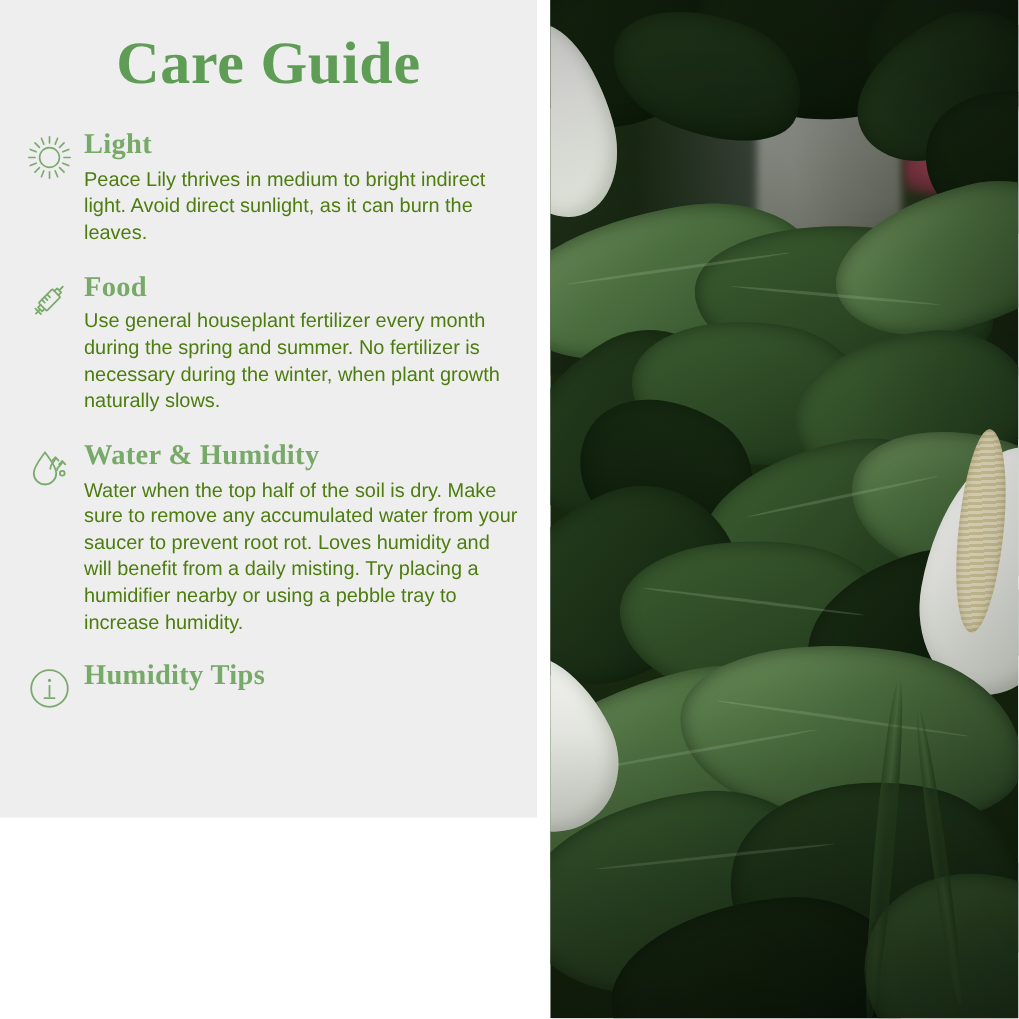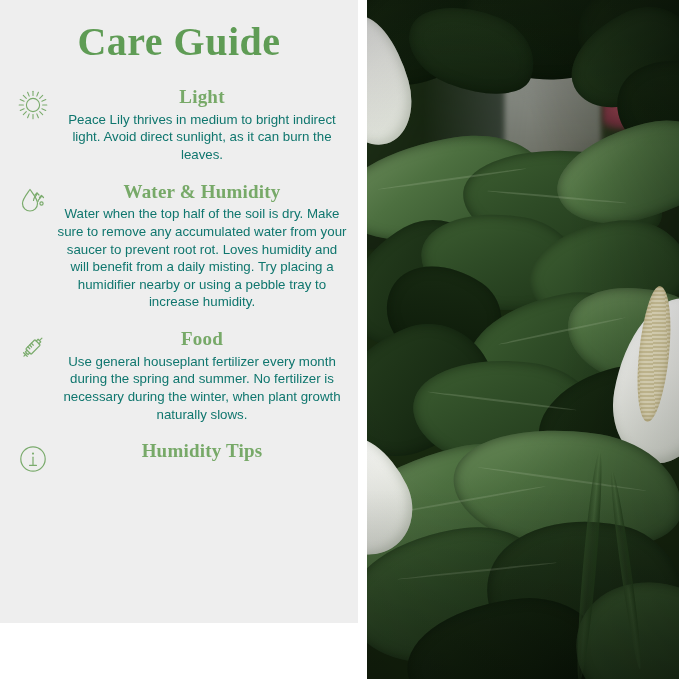--- a/index.html
+++ b/index.html
@@ -15,21 +15,21 @@
     background: #ffffff;
     font-family: "Liberation Sans", sans-serif;
   }
 
   
   .panel {
     position: absolute;
     left: 0;
     top: 0;
     width: 358px;
-    height: 623px;
+    height: 545px;
     background: #eeeeee;
   }
   .panel-gap {
     position: absolute;
     left: 358px;
     top: 0;
     width: 9px;
     height: 679px;
     background: #ffffff;
   }
@@ -53,21 +53,20 @@
     left: 0;
     top: 86px;
     width: 358px;
   }
 
   .section {
     position: relative;
     padding-left: 56px;
     padding-right: 10px;
     margin-bottom: 17px;
-    text-align: center;
   }
 
   .sec-icon {
     position: absolute;
     left: 16px;
     top: 2px;
     width: 34px;
     height: 34px;
     color: #7aab6c;
   }
@@ -84,21 +83,21 @@
     color: #77a968;
     line-height: 1.15;
     margin: 0 0 3px 0;
     letter-spacing: 0.2px;
   }
 
   .sec-body {
     font-family: "Liberation Sans", sans-serif;
     font-size: 13.3px;
     line-height: 17.6px;
-    color: #0f766e;
+    color: #4d7c0f;
     margin: 0;
     max-width: 296px;
   }
 
   
   .photo {
     position: absolute;
     left: 367px;
     top: 0;
     width: 312px;
@@ -227,54 +226,54 @@
             <line x1="20.8" y1="8.1" x2="22.4" y2="4.2"></line>
           </svg>
         </span>
         <h3 class="sec-head">Light</h3>
         <p class="sec-body">Peace Lily thrives in medium to bright indirect light. Avoid direct sunlight, as it can burn the leaves.</p>
       </div>
 
       <div class="section">
         <span class="sec-icon">
           <svg viewBox="0 0 34 34" fill="none" stroke="currentColor" stroke-width="1.2" stroke-linecap="round" stroke-linejoin="round">
-            <path d="M14 6.5 C10.5 11.5 6.5 16 6.5 20.5 A7.5 7.5 0 0 0 21.5 20.5 C21.5 16 17.5 11.5 14 6.5 Z"></path>
-            <path d="M17.5 17.5 C17.5 13.5 21 13.5 21 10"></path>
-            <path d="M21 10 l-2 2 M21 10 l2 2"></path>
-            <path d="M22 18.5 C22 15.5 25.5 15.5 25.5 12.5"></path>
-            <path d="M25.5 12.5 l-2 2 M25.5 12.5 l2 2"></path>
-            <circle cx="25.5" cy="20.5" r="1.6"></circle>
-          </svg>
-        </span>
-        <h3 class="sec-head">Water &amp; Humidity</h3>
-        <p class="sec-body">Water when the top half of the soil is dry. Make sure to remove any accumulated water from your saucer to prevent root rot. Loves humidity and will benefit from a daily misting. Try placing a humidifier nearby or using a pebble tray to increase humidity.</p>
-      </div>
-
-      <div class="section">
-        <span class="sec-icon">
-          <svg viewBox="0 0 34 34" fill="none" stroke="currentColor" stroke-width="1.2" stroke-linecap="round" stroke-linejoin="round">
             <g transform="rotate(-45 17 17)">
               <rect x="10.5" y="13.2" width="13" height="7.6" rx="0.8"></rect>
               <line x1="13.5" y1="13.2" x2="13.5" y2="16"></line>
               <line x1="16" y1="13.2" x2="16" y2="16"></line>
               <line x1="18.5" y1="13.2" x2="18.5" y2="16"></line>
               <path d="M23.5 15.1 h2.6 v3.8 h-2.6"></path>
               <line x1="26.1" y1="17" x2="29.6" y2="17"></line>
               <path d="M10.5 15.1 h-2.4 v3.8 h2.4"></path>
               <line x1="8.1" y1="17" x2="4.2" y2="17"></line>
               <line x1="6.3" y1="14.4" x2="6.3" y2="19.6"></line>
             </g>
           </svg>
         </span>
         <h3 class="sec-head">Food</h3>
         <p class="sec-body">Use general houseplant fertilizer every month during the spring and summer. No fertilizer is necessary during the winter, when plant growth naturally slows.</p>
       </div>
 
       <div class="section">
         <span class="sec-icon">
+          <svg viewBox="0 0 34 34" fill="none" stroke="currentColor" stroke-width="1.2" stroke-linecap="round" stroke-linejoin="round">
+            <path d="M14 6.5 C10.5 11.5 6.5 16 6.5 20.5 A7.5 7.5 0 0 0 21.5 20.5 C21.5 16 17.5 11.5 14 6.5 Z"></path>
+            <path d="M17.5 17.5 C17.5 13.5 21 13.5 21 10"></path>
+            <path d="M21 10 l-2 2 M21 10 l2 2"></path>
+            <path d="M22 18.5 C22 15.5 25.5 15.5 25.5 12.5"></path>
+            <path d="M25.5 12.5 l-2 2 M25.5 12.5 l2 2"></path>
+            <circle cx="25.5" cy="20.5" r="1.6"></circle>
+          </svg>
+        </span>
+        <h3 class="sec-head">Water &amp; Humidity</h3>
+        <p class="sec-body">Water when the top half of the soil is dry. Make sure to remove any accumulated water from your saucer to prevent root rot. Loves humidity and will benefit from a daily misting. Try placing a humidifier nearby or using a pebble tray to increase humidity.</p>
+      </div>
+
+      <div class="section">
+        <span class="sec-icon">
           <svg viewBox="0 0 34 34" fill="none" stroke="currentColor" stroke-width="1.2" stroke-linecap="round">
             <circle cx="17" cy="17" r="12.2"></circle>
             <line x1="17" y1="15.2" x2="17" y2="22.4"></line>
             <circle cx="17" cy="11.6" r="1.05" fill="currentColor" stroke="none"></circle>
             <line x1="13.6" y1="23.4" x2="20.4" y2="23.4"></line>
           </svg>
         </span>
         <h3 class="sec-head">Humidity Tips</h3>
       </div>
 

